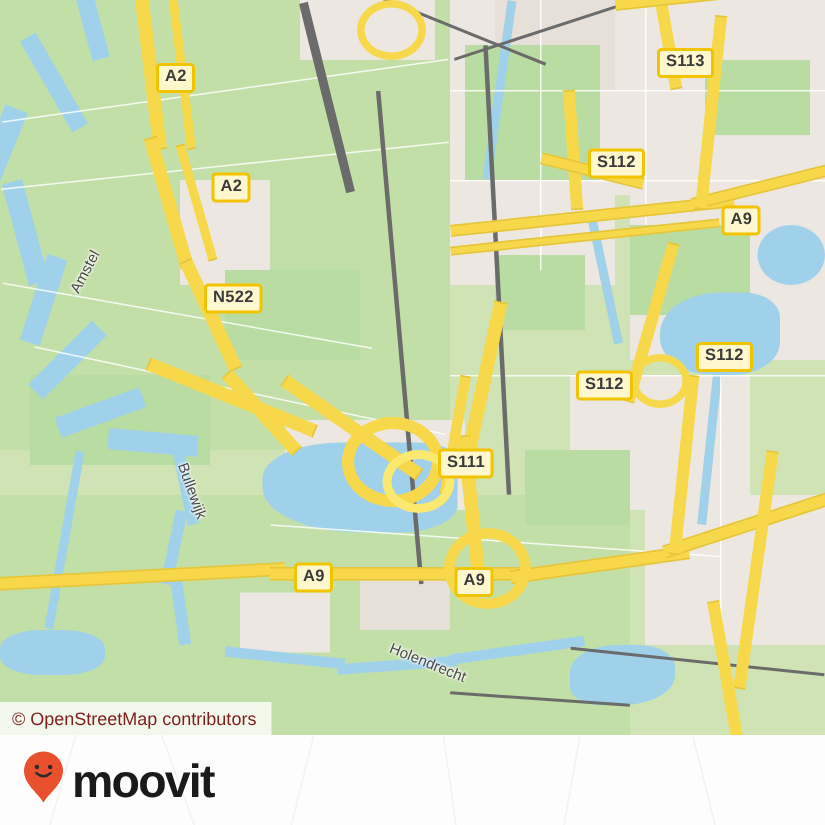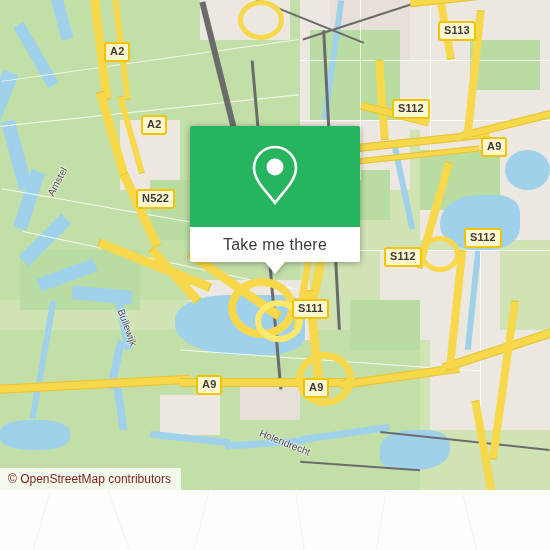--- a/index.html
+++ b/index.html
@@ -216,62 +216,59 @@
       <div style="position:absolute;left:296px;top:352px;width:44px;height:40px;border:7px solid #f7d84b;border-radius:50%;"></div>
       <div style="position:absolute;left:255px;top:300px;width:36px;height:30px;border:6px solid #fbe86f;border-radius:50%;"></div>
       <div style="position:absolute;left:420px;top:236px;width:30px;height:26px;border:5px solid #f7d84b;border-radius:50%;"></div>
       <div style="position:absolute;left:238px;top:0px;width:36px;height:30px;border:5px solid #f7d84b;border-radius:50%;"></div>
     </div>
 
     <div class="layer" id="shields">
         <div class="shield" style="left: 104px; top: 42px;">A2</div>
         <div class="shield" style="left: 141px; top: 115px;">A2</div>
         <div class="shield" style="left: 136px; top: 189px;">N522</div>
-        <div class="shield" style="left: 438px; top: 21px;">S113</div>
+        <div class="shield" style="left: 438px; top: 32px;">S113</div>
         <div class="shield" style="left: 392px; top: 99px;">S112</div>
         <div class="shield" style="left: 481px; top: 137px;">A9</div>
         <div class="shield" style="left: 464px; top: 228px;">S112</div>
         <div class="shield" style="left: 384px; top: 247px;">S112</div>
         <div class="shield" style="left: 292px; top: 299px;">S111</div>
         <div class="shield" style="left: 196px; top: 375px;">A9</div>
         <div class="shield" style="left: 303px; top: 378px;">A9</div>
       </div>
 
     <div class="layer" id="waterlabels">
         <div class="riverlabel" style="left: 42px; top: 176px; transform: rotate(-62deg);">Amstel</div>
         <div class="riverlabel" style="left: 108px; top: 322px; transform: rotate(70deg);">Bullewijk</div>
         <div class="riverlabel" style="left: 258px; top: 437px; transform: rotate(22deg);">Holendrecht</div>
       </div>
 
-    <div id="popup">
-      <div class="head">
-        <span>
-          <svg width="54" height="64" viewBox="0 0 54 64" aria-hidden="true">
-            <path d="M27 4 C15.4 4 6 13.4 6 25 C6 38 20 50 27 60 C34 50 48 38 48 25 C48 13.4 38.6 4 27 4 Z" fill="none" stroke="#ffffff" stroke-width="2.6"></path>
-            <circle cx="27" cy="24" r="8.5" fill="#ffffff"></circle>
-          </svg>
-        </span>
-      </div>
-      <div class="foot">
-        <span>Take me there</span>
-      </div>
-      <div class="tail"></div>
-    </div>
 
     <div id="attrib">
       <span>© OpenStreetMap contributors</span>
     </div>
 
   </div>
 
   <div id="footer">
     <div class="faint" style="left:40px;top:-10px;width:1px;height:90px;transform:rotate(16deg);"></div>
     <div class="faint" style="left:120px;top:-10px;width:1px;height:90px;transform:rotate(-20deg);"></div>
     <div class="faint" style="left:200px;top:-10px;width:1px;height:90px;transform:rotate(14deg);"></div>
     <div class="faint" style="left:300px;top:0;width:1px;height:70px;transform:rotate(-8deg);"></div>
     <div class="faint" style="left:380px;top:0;width:1px;height:70px;transform:rotate(10deg);"></div>
     <div class="faint" style="left:470px;top:0;width:1px;height:70px;transform:rotate(-14deg);"></div>
 
     <div class="inner">
+      <div id="brand">
+        <span>
+          <svg width="30" height="36" viewBox="0 0 30 36" aria-hidden="true">
+            <path d="M15 1 C7.8 1 2 6.8 2 14 C2 22.5 11 28.5 15 35 C19 28.5 28 22.5 28 14 C28 6.8 22.2 1 15 1 Z" fill="#e8502e"></path>
+            <circle cx="10.6" cy="11.4" r="1.5" fill="#2b2b2b"></circle>
+            <circle cx="19.4" cy="11.4" r="1.5" fill="#2b2b2b"></circle>
+            <path d="M10.3 15.4 Q15 19.6 19.7 15.4" fill="none" stroke="#2b2b2b" stroke-width="1.7" stroke-linecap="round"></path>
+          </svg>
+        </span>
+        <span class="word">moovit</span>
+      </div>
     </div>
   </div>
 
 </div>
 
 </body></html>

